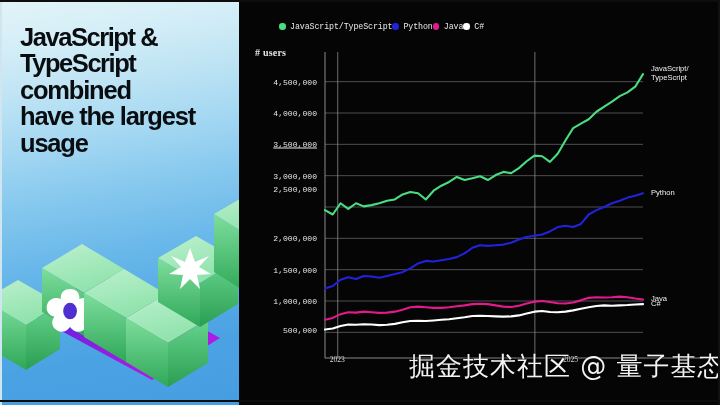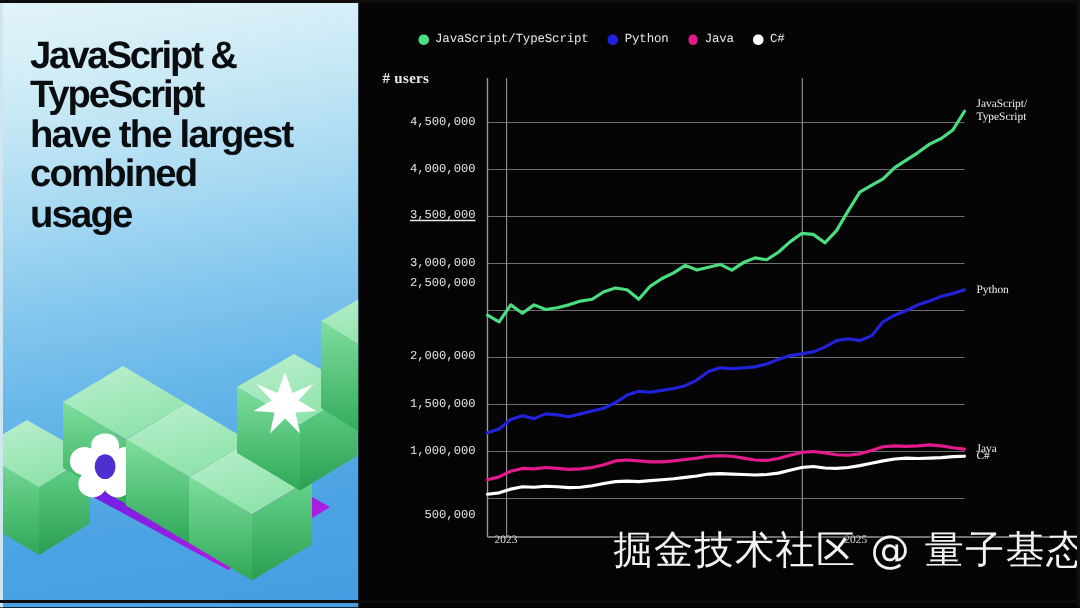--- a/index.html
+++ b/index.html
@@ -14,36 +14,36 @@
             font-weight:800;font-size:25.5px;line-height:1.035;letter-spacing:-1.2px;
             color:#0a0d10;font-family:"Liberation Sans",sans-serif;}
   .headline .ln{display:block;white-space:nowrap;}
   .headline .ln.l1,.headline .ln.l2{letter-spacing:-1.45px;}
 
   .illo{position:absolute;left:-16px;top:196px;width:272px;height:215px;}
 
   
   .right{position:relative;width:481px;height:405px;background:#050505;}
 
-  .legend{position:absolute;left:16px;top:22px;display:flex;align-items:center;gap:13px;padding-left:24px;}
+  .legend{position:absolute;left:16px;top:22px;display:flex;align-items:center;gap:0;padding-left:24px;}
   .lg{display:flex;align-items:center;gap:4.5px;}
   .lg .dot{width:6.5px;height:6.5px;border-radius:50%;display:block;}
   .lg .lgtxt{font-family:"Liberation Mono",monospace;font-size:8.3px;color:#e9e9ec;letter-spacing:-0.1px;white-space:nowrap;}
 
   .units{position:absolute;left:16px;top:47px;font-family:Liberation Serif, serif;
          font-size:10px;color:#e7e7ea;font-weight:700;letter-spacing:0.2px;}
 
   .ytick{position:absolute;right:0;transform:translateY(-50%);
          font-family:"Liberation Mono",monospace;font-size:8.1px;color:#e6e6e9;white-space:nowrap;}
   .yticks{position:absolute;left:0;top:0;width:78px;height:405px;}
 
   .xtick{position:absolute;top:355px;font-family:Liberation Serif, serif;
          font-size:7.6px;color:#d9d9dd;}
 
-  .slabel{position:absolute;font-family:Liberation Serif, serif;font-size:7.6px;
+  .slabel{position:absolute;font-family:Liberation Sans, sans-serif;font-size:7.6px;
           color:#f0f0f3;line-height:1.12;white-space:pre;}
 
   .plotsvg{position:absolute;left:0;top:0;width:481px;height:405px;}
 
   .watermark{position:absolute;left:170px;top:349px;font-size:26px;color:#f2f2f4;
              font-family:"DejaVu Sans",sans-serif;letter-spacing:1px;white-space:nowrap;
              text-shadow:0 0 3px rgba(0,0,0,.9);}
 
   .edge-l{position:absolute;left:0;top:0;width:2px;height:405px;background:#cfe6f0;}
   .edge-r{position:absolute;right:0;top:0;width:2px;height:405px;background:#111;}
@@ -54,22 +54,22 @@
 <body>
 
 <div id="root">
 
   <div class="left">
     <div class="left-inner"></div>
 
     <div class="headline">
       <span class="ln l1">JavaScript &amp;</span>
       <span class="ln l2">TypeScript</span>
+      <span class="ln l4">combined</span>
       <span class="ln l3">have the largest</span>
-      <span class="ln l4">combined</span>
       <span class="ln l5">usage</span>
     </div>
 
     <svg class="illo" viewBox="0 0 272 215">
       <defs>
         <linearGradient id="gTop" x1="0" y1="0" x2="0.4" y2="1">
           <stop offset="0" stop-color="#bdf0cf"></stop>
             <stop offset="1" stop-color="#8fe3ab"></stop>
         </linearGradient>
         <linearGradient id="gL" x1="0" y1="0" x2="0" y2="1">
@@ -150,21 +150,21 @@
           <span class="dot" style="background: rgb(227, 26, 140);"></span>
           <span class="lgtxt">Java</span>
         </div>
         <div class="lg">
           <span class="dot" style="background: rgb(255, 255, 255);"></span>
           <span class="lgtxt">C#</span>
         </div>
       </div>
     <div class="units"># users</div>
     <div class="yticks">
-        <div class="ytick" style="top: 344px;">500,000</div>
+        <div class="ytick" style="top: 330px;">500,000</div>
         <div class="ytick" style="top: 301px;">1,000,000</div>
         <div class="ytick" style="top: 269.667px;">1,500,000</div>
         <div class="ytick" style="top: 238.333px;">2,000,000</div>
         <div class="ytick" style="top: 189px;">2,500,000</div>
         <div class="ytick" style="top: 175.667px;">3,000,000</div>
         <div class="ytick" style="top: 144.333px; text-decoration: underline;">3,500,000</div>
         <div class="ytick" style="top: 113px;">4,000,000</div>
         <div class="ytick" style="top: 81.6667px;">4,500,000</div>
       </div>
 

